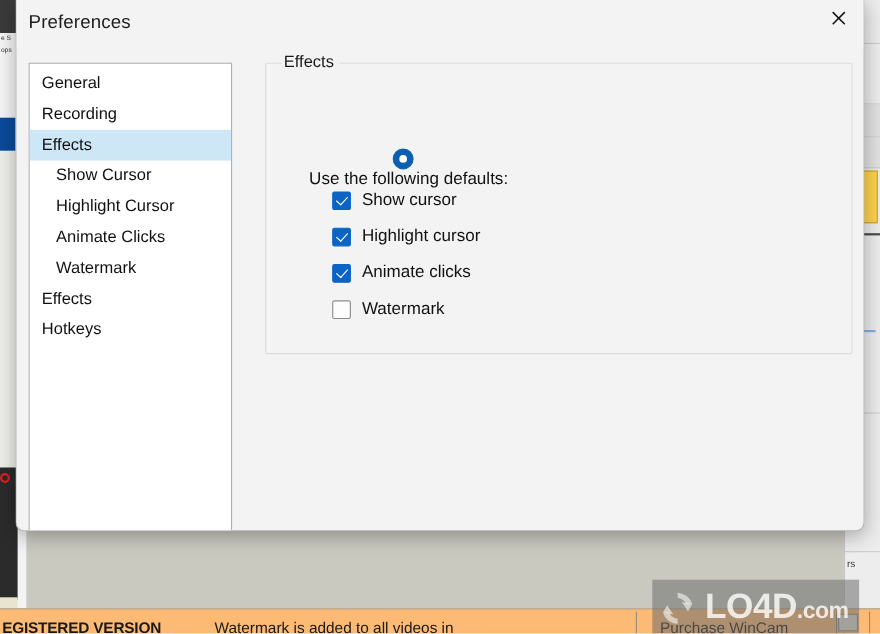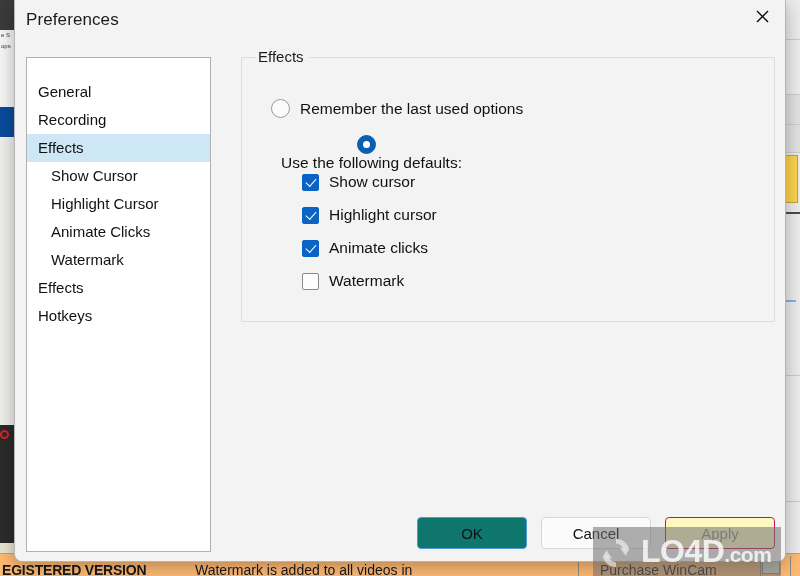--- a/index.html
+++ b/index.html
@@ -161,21 +161,21 @@
     border: 1px solid #8f8d7e;
     background: #e4e1d2;
     box-sizing: border-box;
   }
 
   
   .dialog {
     position: absolute;
     left: 14px; top: 0px;
     width: 772px;
-    height: 562px;
+    height: 483px;
     background: #f3f3f3;
     border: 1px solid #b6b6b6;
     border-top: none;
     border-radius: 0 0 8px 8px;
     box-shadow: 0 4px 18px rgba(0,0,0,0.30);
     box-sizing: border-box;
     overflow: hidden;
   }
 
   .titlebar {
@@ -203,21 +203,21 @@
 
   
   .listbox {
     position: absolute;
     left: 11px; top: 57px;
     width: 185px;
     height: 495px;
     background: #ffffff;
     border: 1px solid #b0b0b0;
     box-sizing: border-box;
-    padding-top: 20px;
+    padding-top: 4px;
   }
   .list-item {
     height: 28px;
     line-height: 28px;
     font-size: 15px;
     color: #111;
     padding-left: 11px;
     cursor: default;
     white-space: nowrap;
   }
@@ -448,24 +448,20 @@
       <div class="list-item indent">Highlight Cursor</div>
       <div class="list-item indent">Animate Clicks</div>
       <div class="list-item indent">Watermark</div>
       <div class="list-item">Effects</div>
       <div class="list-item">Hotkeys</div>
     </div>
 
     <div class="groupbox">
       <div class="groupbox-label">Effects</div>
 
-      <div class="opt-row" style="left:29px; top:41px;">
-        <span class="radio off"></span>
-        <span class="opt-label">Remember the last used options</span>
-      </div>
 
       <div class="opt-row" style="left:29px; top:77px;flex-direction:column;">
         <span class="radio on"></span>
         <span class="opt-label">Use the following defaults:</span>
       </div>
 
       <div class="opt-row" style="left:60px; top:115px;">
         <span class="checkbox on"></span>
         <span class="opt-label">Show cursor</span>
       </div>

